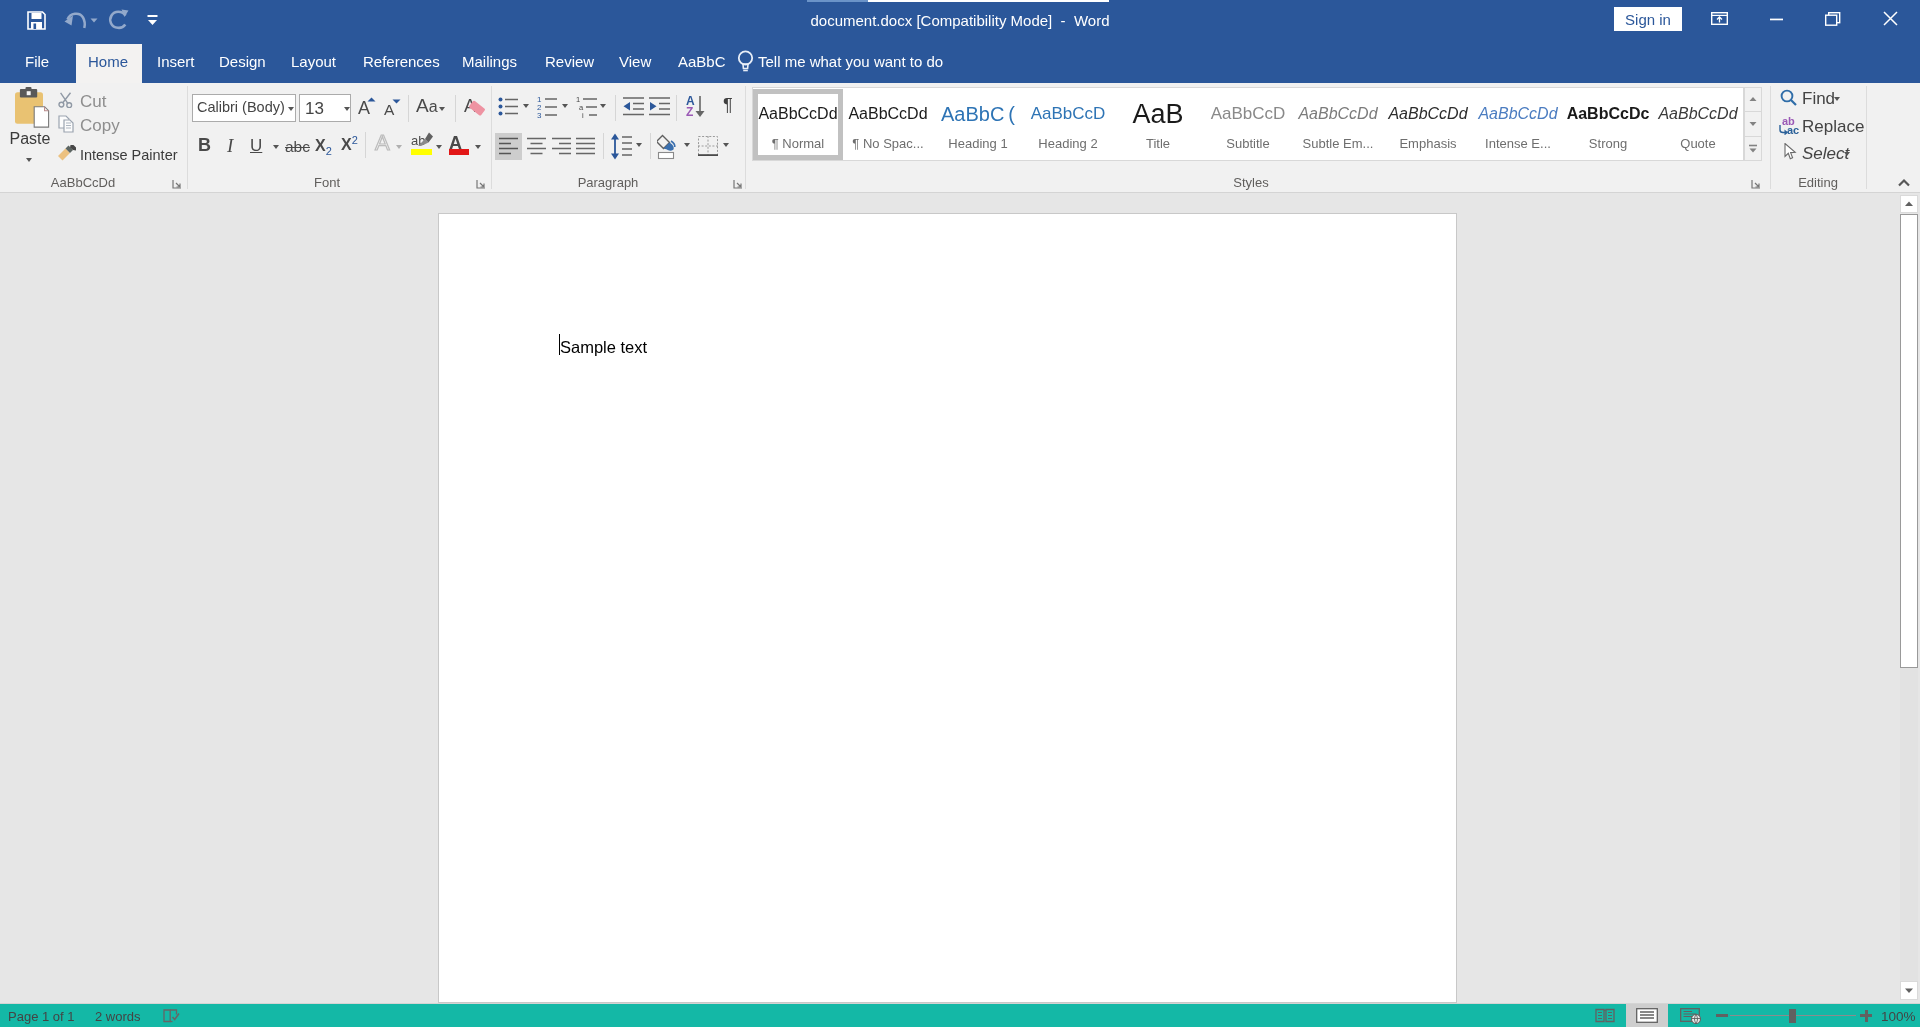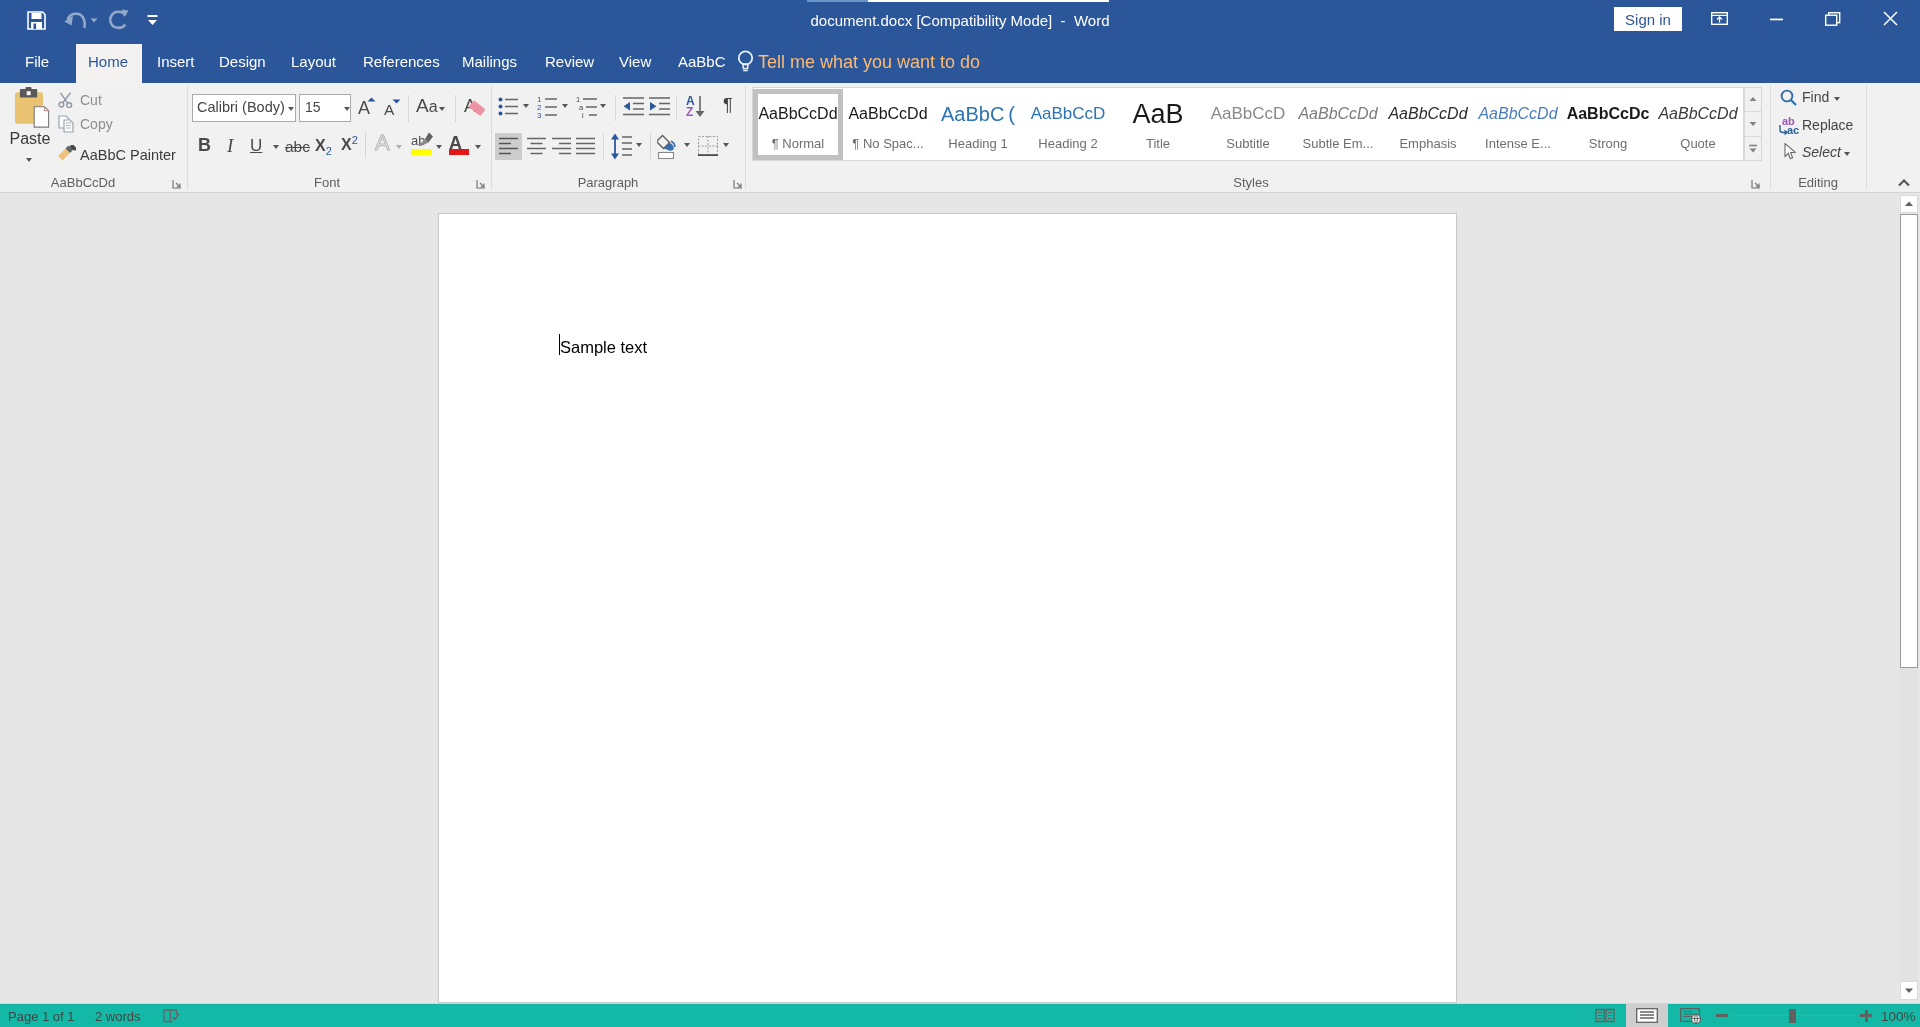--- a/index.html
+++ b/index.html
@@ -6,21 +6,21 @@
   body{width:1920px;height:1027px;overflow:hidden;position:relative;
        font-family:"Liberation Sans",sans-serif;background:#e6e6e6;}
   .abs{position:absolute;}
   #titlebar{left:0;top:0;width:1920px;height:40px;background:#2b579a;}
   #tabrow{left:0;top:40px;width:1920px;height:43px;background:#2b579a;}
   .tab{position:absolute;top:0;height:43px;line-height:44px;color:#ffffff;font-size:15px;}
   #ribbon{left:0;top:83px;width:1920px;height:110px;background:#f1f1f1;
           border-bottom:1px solid #d4d4d4;box-sizing:border-box;}
   .gsep{position:absolute;top:3px;height:103px;width:1px;background:#dcdcdc;}
   .glabel{position:absolute;top:92px;font-size:13px;color:#605e5c;text-align:center;}
-  .rtext{font-size:14px;color:#444444;}
+  .rtext{font-size:17px;color:#444444;}
   .gray{color:#8e8e8e;}
   #docarea{left:0;top:194px;width:1920px;height:809px;background:#e6e6e6;overflow:hidden;}
   #page{position:absolute;left:438px;top:19px;width:1019px;height:790px;
         background:#ffffff;border:1px solid #c8c8c8;box-sizing:border-box;}
   #statusbar{left:0;top:1003px;width:1920px;height:24px;background:#14b8a6;
              border-top:1px solid #d4d4d4;box-sizing:border-box;font-size:13px;color:#444;}
   .dcar{position:absolute;width:0;height:0;border-left:3.5px solid transparent;
         border-right:3.5px solid transparent;border-top:4px solid #555;}
   .stycard{position:absolute;top:6px;width:90px;height:71px;overflow:hidden;}
   .samp{position:absolute;left:0;top:10px;width:90px;height:30px;line-height:30px;
@@ -100,21 +100,21 @@
   <div class="tab" style="left:462px;">Mailings</div>
   <div class="tab" style="left:545px;">Review</div>
   <div class="tab" style="left:619px;">View</div>
   <div class="tab" style="left:678px;">AaBbC</div>
   <div id="tellme" class="abs" style="left:737px;top:0;height:43px;">
     <svg width="17" height="43" viewBox="0 0 17 43" style="position:absolute;left:0;top:0;">
       <circle cx="8.5" cy="18" r="6.7" fill="none" stroke="#e8eef7" stroke-width="1.8"></circle>
       <path d="M6 24 L11 24 L10.6 28.5 L6.4 28.5 Z" fill="none" stroke="#e8eef7" stroke-width="1.6"></path>
       <line x1="6.2" y1="30.5" x2="10.8" y2="30.5" stroke="#e8eef7" stroke-width="1.6"></line>
     </svg>
-    <div class="abs" style="left:21px;top:0;height:43px;line-height:44px;color:#fdba74;font-size:18px;white-space:nowrap;">Tell me what you want to do</div>
+    <div class="abs" style="left:21px;top:0;height:43px;line-height:44px;color:#ffffff;font-size:15px;white-space:nowrap;">Tell me what you want to do</div>
   </div>
 </div>
 
 <div id="ribbon" class="abs">
   <div id="grp-clipboard">
 
     <svg class="abs" style="left:14px;top:4px;" width="36" height="42" viewBox="0 0 36 42">
       <rect x="1" y="5.3" width="28" height="31.4" rx="2.5" fill="#e9c272"></rect>
       <rect x="5.9" y="1.9" width="17.3" height="8.5" rx="1" fill="#595959"></rect>
       <rect x="11.5" y="0" width="6" height="4" rx="1" fill="#595959"></rect>
@@ -137,37 +137,37 @@
       <path d="M6 5 L12 5 L15 8 L15 17 L6 17 Z" fill="#fcfcfc" stroke="#9ba4b0" stroke-width="1.2"></path>
       <path d="M8 8 L13 8 M8 10.5 L13 10.5 M8 13 L13 13" stroke="#aeb6c0" stroke-width="1"></path>
     </svg>
     <div class="abs rtext gray" style="left:80px;top:32.5px;">Copy</div>
 
     <svg class="abs" style="left:57px;top:62px;" width="20" height="18" viewBox="0 0 20 18">
       <path d="M1 11 L8.5 3.5 L13 8 L5.5 15.5 Z" fill="#ecc180"></path>
       <path d="M8.5 3.5 L11.5 0.5 L16 5 L13 8 Z" fill="#5d6663"></path>
       <path d="M13.5 0 L16.5 0 L19 2.5 L19 5.5 L16 5 L13 2.5 Z" fill="#474747"></path>
     </svg>
-    <div class="abs" style="left:80px;top:63.5px;font-size:14.5px;color:#3b3b3b;">AaBbC Painter</div>
+    <div class="abs" style="left:80px;top:63.5px;font-size:14.5px;color:#3b3b3b;">Intense Painter</div>
     <div class="glabel" style="left:33px;width:100px;">AaBbCcDd</div>
     <svg class="abs" style="left:172px;top:96px;" width="11" height="11" viewBox="0 0 11 11">
       <path d="M1 1 L1 9 L9 9" fill="none" stroke="#777" stroke-width="1.2"></path>
       <path d="M4 4 L8 8 M8 4.5 L8 8 L4.5 8" fill="none" stroke="#777" stroke-width="1.2"></path>
     </svg>
   </div>
   <div class="gsep" style="left:187px;"></div>
   <div id="grp-font">
 
     <div class="abs" style="left:192px;top:11px;width:104px;height:28px;background:#fff;border:1px solid #ababab;box-sizing:border-box;">
       <div class="abs rtext" style="left:4px;top:4px;font-size:14.5px;white-space:nowrap;">Calibri (Body)</div>
       <i class="dcar" style="left:95px;top:12px;"></i>
     </div>
 
     <div class="abs" style="left:299px;top:11px;width:52px;height:28px;background:#fff;border:1px solid #ababab;box-sizing:border-box;">
-      <div class="abs rtext" style="left:5px;top:4px;">15</div>
+      <div class="abs rtext" style="left:5px;top:4px;">13</div>
       <i class="dcar" style="left:44px;top:12px;"></i>
     </div>
 
     <div class="abs" style="left:358px;top:15px;font-size:18px;color:#4a4a4a;">A</div>
     <svg class="abs" style="left:366.5px;top:14px;" width="9" height="5" viewBox="0 0 9 5">
         <path d="M0.5 4.5 L4.5 0.5 L8.5 4.5 Z" fill="#2b579a"></path>
       </svg>
 
     <div class="abs" style="left:384px;top:18px;font-size:15.5px;color:#4a4a4a;">A</div>
     <svg class="abs" style="left:392px;top:16px;" width="9" height="5" viewBox="0 0 9 5">

